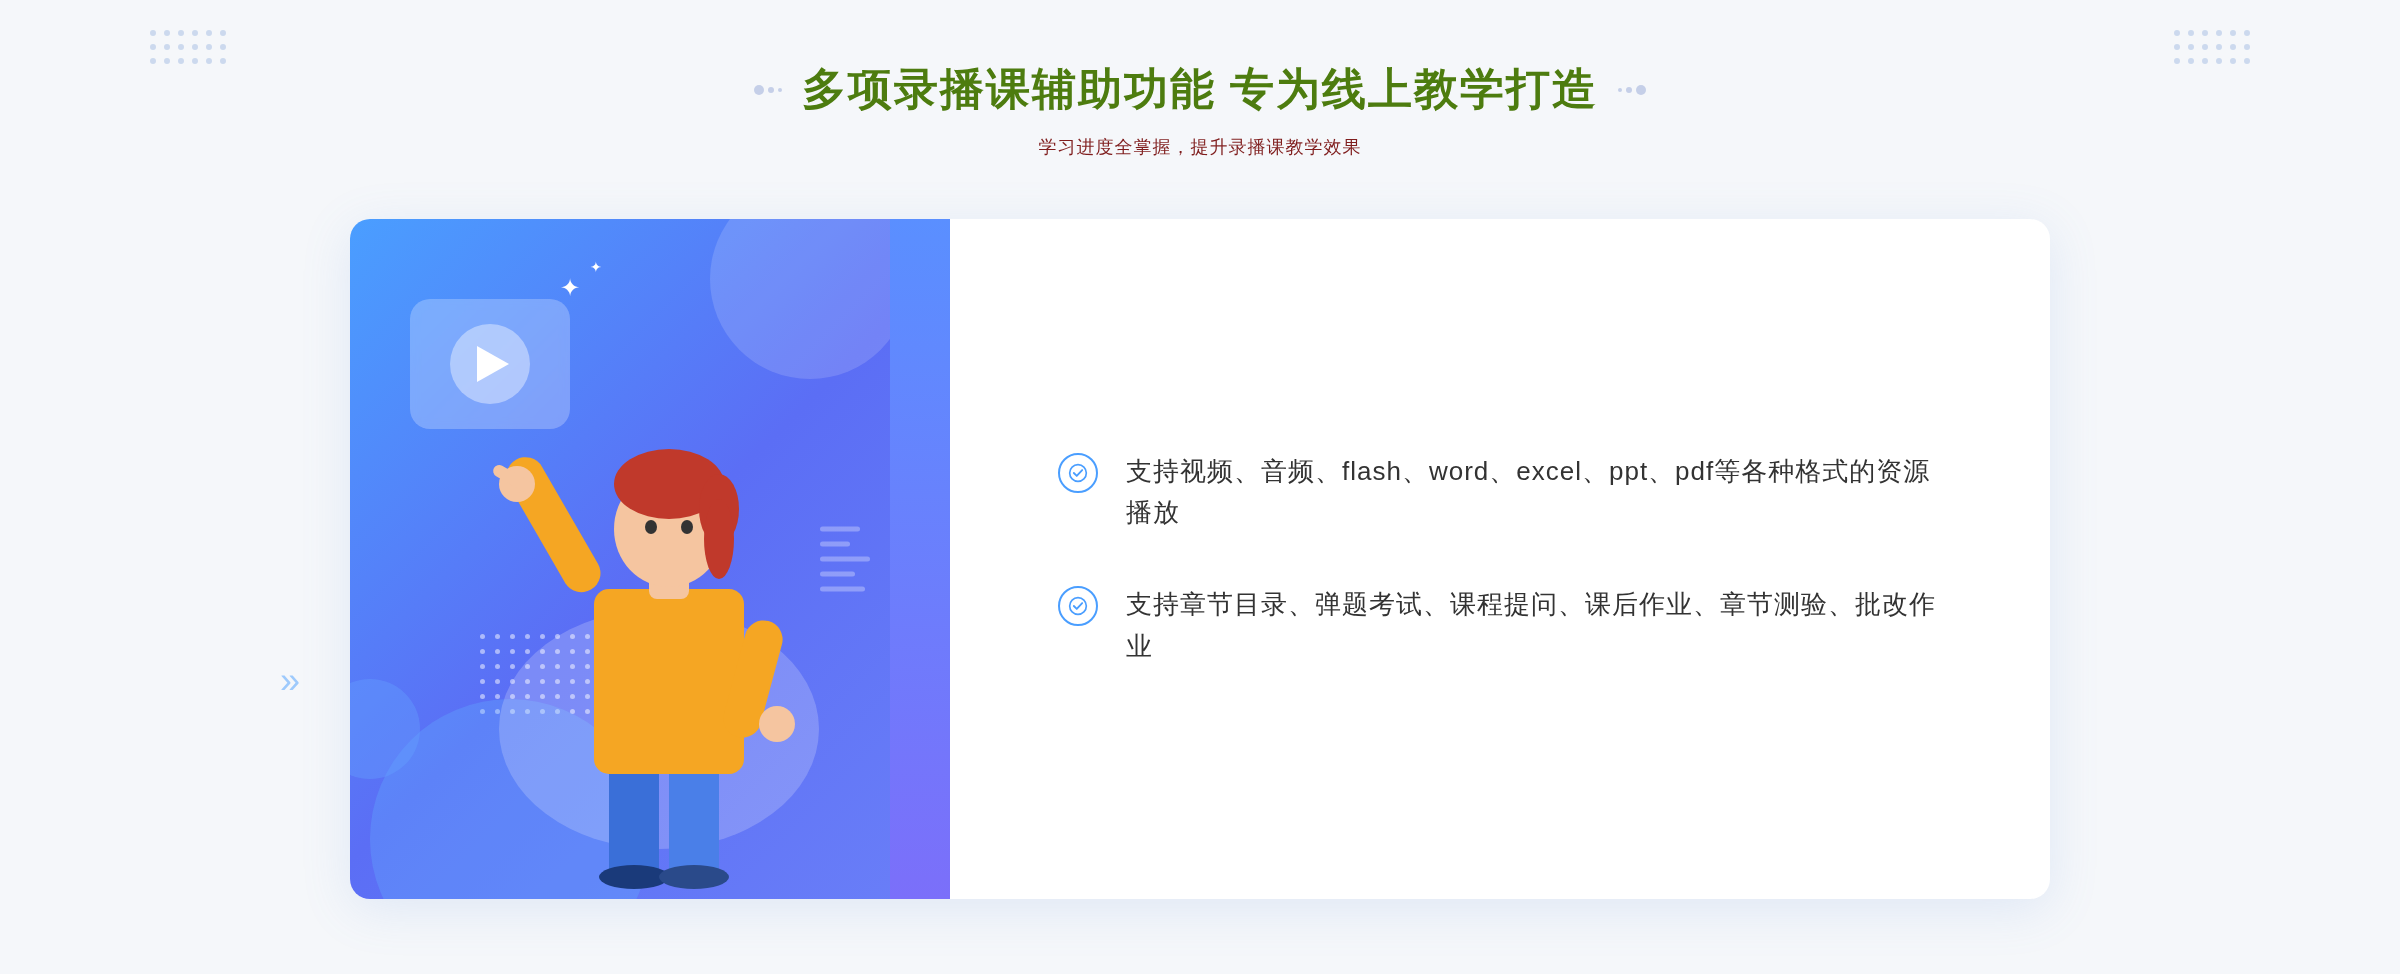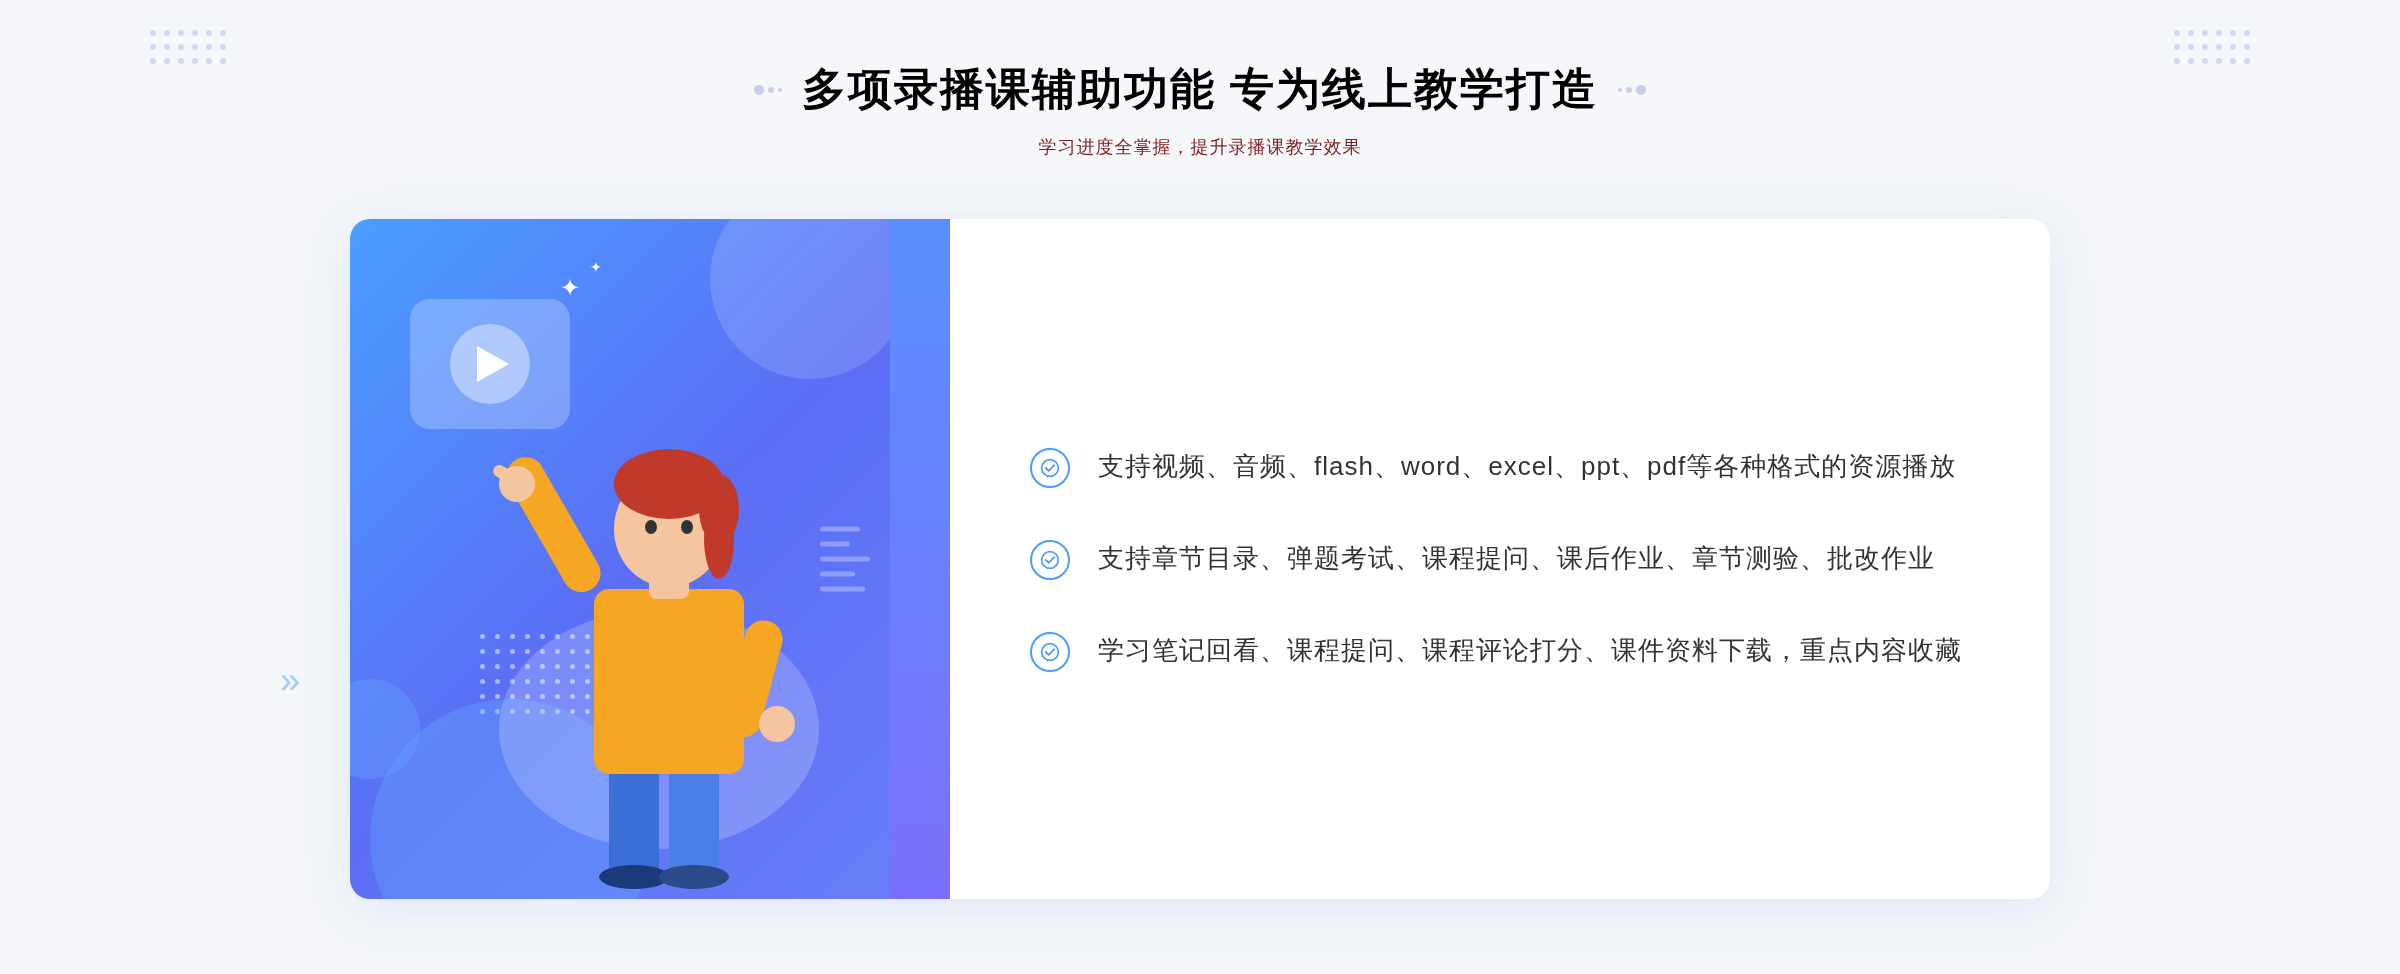--- a/index.html
+++ b/index.html
@@ -65,21 +65,21 @@
 
     .deco-dot-small {
       width: 5px;
       height: 5px;
       border-radius: 50% !important;
     }
 
     .main-title {
       font-size: 44px;
       font-weight: 600;
-      color: #000000;
+      color: #4d7c0f;
       letter-spacing: 2px;
     }
 
     .subtitle {
       font-size: 18px;
       color: #7f1d1d;
       letter-spacing: 1px;
     }
 
     
@@ -187,21 +187,21 @@
 
     .line-deco {
       height: 5px;
       border-radius: 3px;
       background: rgba(255,255,255,0.6);
     }
 
     
     .features-area {
       flex: 1;
-      padding: 60px 80px;
+      padding: 60px 108px;
       display: flex;
       flex-direction: column;
       justify-content: center;
       gap: 50px;
     }
 
     .feature-item {
       display: flex;
       align-items: flex-start;
       gap: 28px;
@@ -507,29 +507,20 @@
       <div class="feature-item">
         <div class="check-icon">
           <svg viewBox="0 0 24 24" fill="none" xmlns="http://www.w3.org/2000/svg">
             <circle cx="12" cy="12" r="10" stroke="#4a9eff" stroke-width="2"></circle>
             <polyline points="7,12 10.5,15.5 17,8.5" stroke="#4a9eff" stroke-width="2.2" stroke-linecap="round" stroke-linejoin="round"></polyline>
           </svg>
         </div>
         <p class="feature-text">支持章节目录、弹题考试、课程提问、课后作业、章节测验、批改作业</p>
       </div>
 
-      <div class="feature-item">
-        <div class="check-icon">
-          <svg viewBox="0 0 24 24" fill="none" xmlns="http://www.w3.org/2000/svg">
-            <circle cx="12" cy="12" r="10" stroke="#4a9eff" stroke-width="2"></circle>
-            <polyline points="7,12 10.5,15.5 17,8.5" stroke="#4a9eff" stroke-width="2.2" stroke-linecap="round" stroke-linejoin="round"></polyline>
-          </svg>
-        </div>
-        <p class="feature-text">学习笔记回看、课程提问、课程评论打分、课件资料下载，重点内容收藏</p>
-      </div>
 
 
     </div>
   </div>
 
   <div class="left-arrows" style="position:absolute;left:280px;top:600px;color:#4a9eff;font-size:36px;opacity:0.5;">
     »
   </div>
 
 </div>

